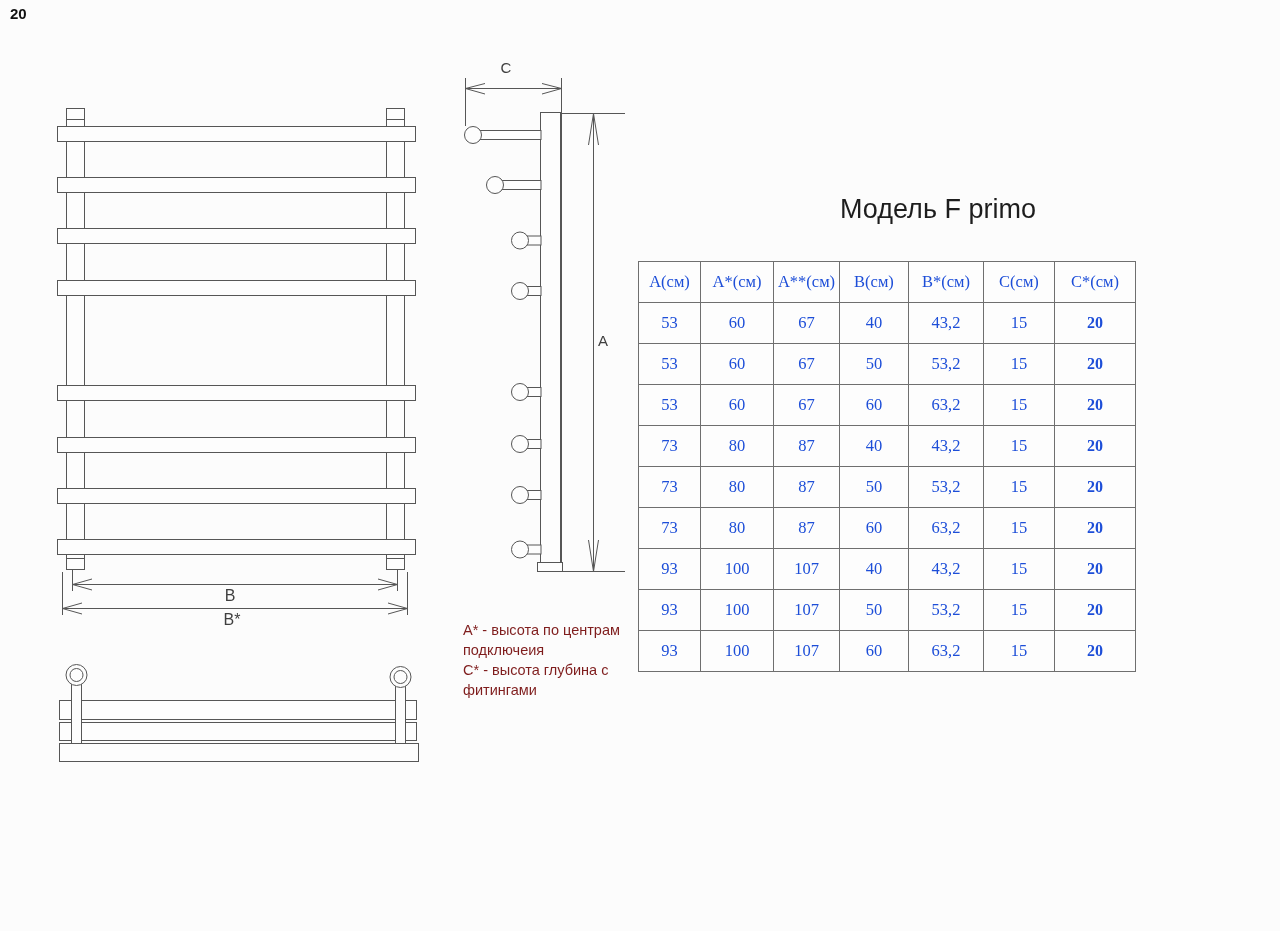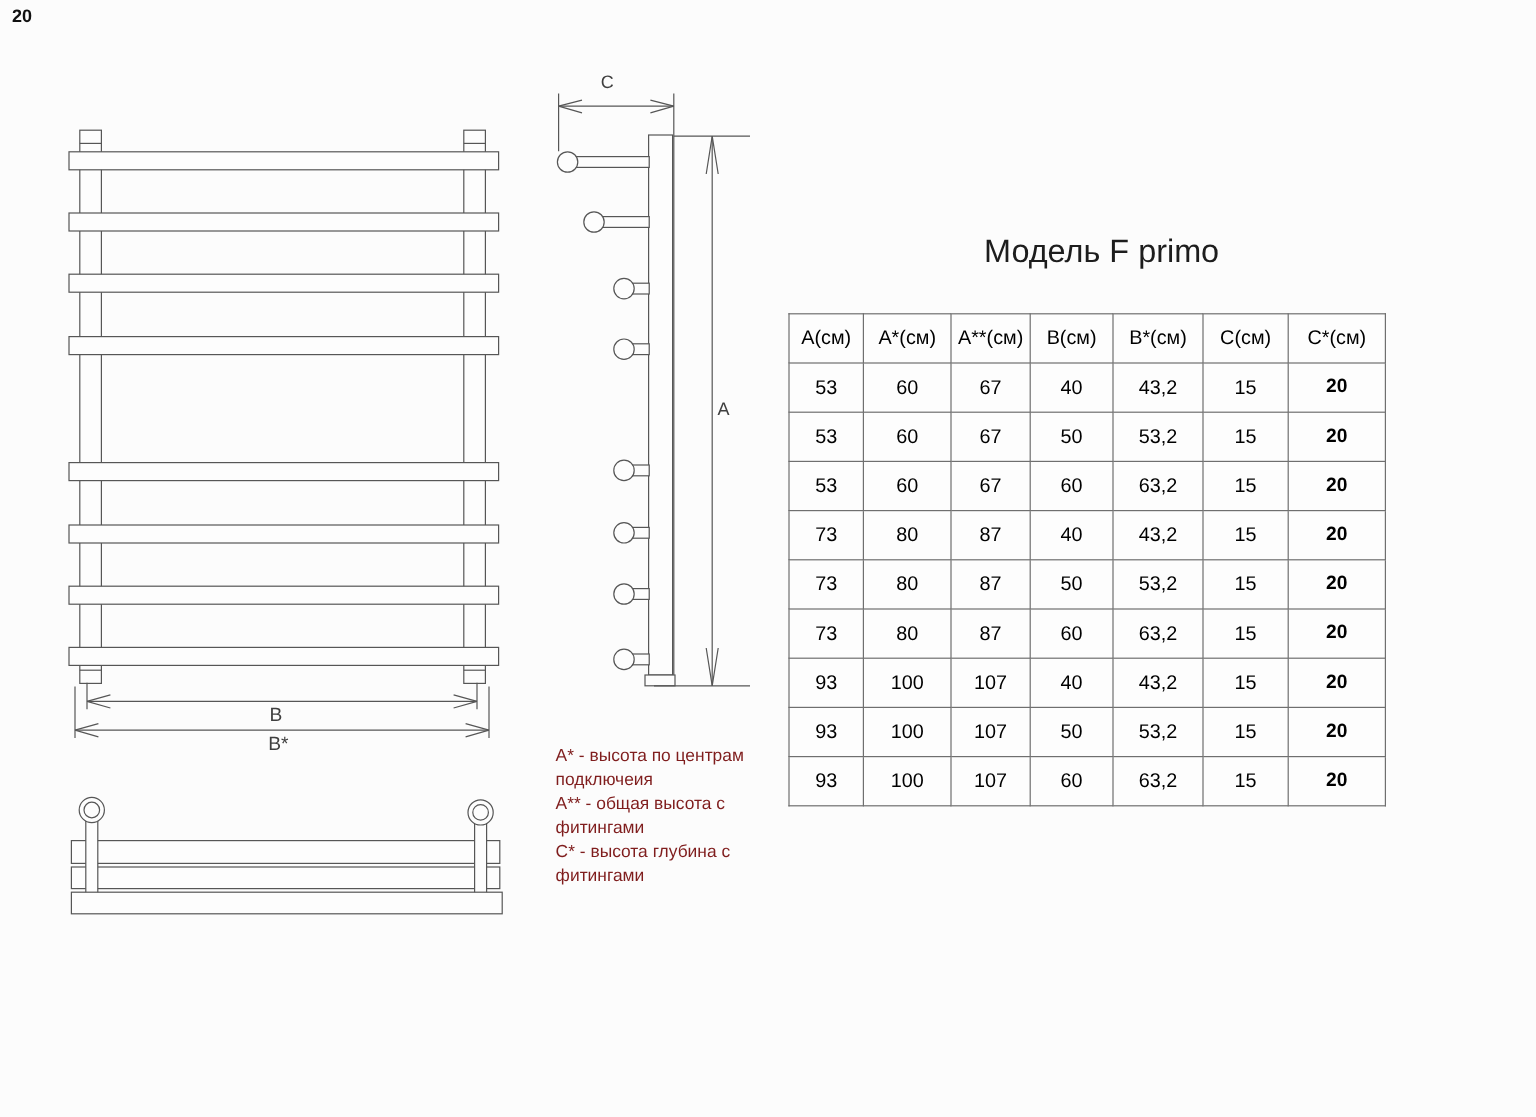--- a/index.html
+++ b/index.html
@@ -11,31 +11,32 @@
     overflow:hidden;
   }
   .abs { position:absolute; }
   svg { display:block; }
   svg text { font-family:"Liberation Sans", sans-serif; fill:#3f3f3f; }
   .page-number {
     left:10px; top:5px;
     font-size:15px; font-weight:bold; color:#111;
   }
   .doc-title {
-    left:768px; top:194px; width:300px;
+    left:788px; top:194px; width:300px;
     text-align:center;
     font-size:27px; color:#1d1d1d;
     white-space:nowrap;
   }
   .spec-table {
-    left:657px; top:261px;
+    left:638px; top:261px;
     border-collapse:collapse;
     table-layout:fixed;
     width:497px;
-    color:#000000;
+    color:#1d4ed8;
+    font-family:Liberation Serif, serif;
   }
   .spec-table th, .spec-table td {
     border:1px solid #6f6f6f;
     height:40px;
     text-align:center;
     vertical-align:middle;
     font-size:16.5px;
     font-weight:normal;
     padding:0;
     background:#fdfdfd;
@@ -161,21 +162,20 @@
       <circle cx="36.5" cy="25" r="10.5"></circle>
         <circle cx="36.5" cy="25" r="6.5"></circle>
       <circle cx="360.5" cy="27" r="10.5"></circle>
         <circle cx="360.5" cy="27" r="6.5"></circle>
     </g>
   </g>
 </svg>
 
 <div class="abs notes">
   <p>А* - высота по центрам подключеия</p>
-  <p>А** - общая высота с фитингами</p>
   <p>С* - высота глубина с фитингами</p>
 </div>
 
 <div class="abs doc-title">Модель F primo</div>
 
 <table class="abs spec-table">
   <colgroup>
     <col style="width:62px">
       <col style="width:73px">
       <col style="width:66px">

